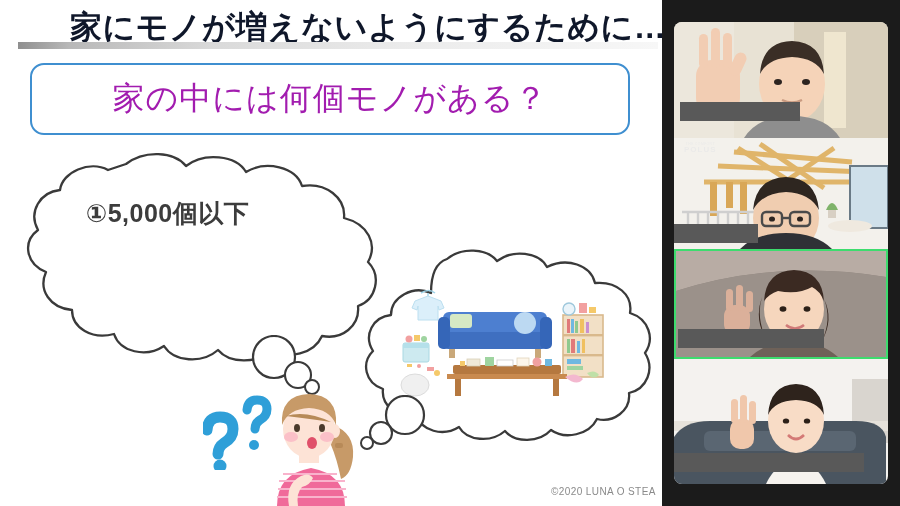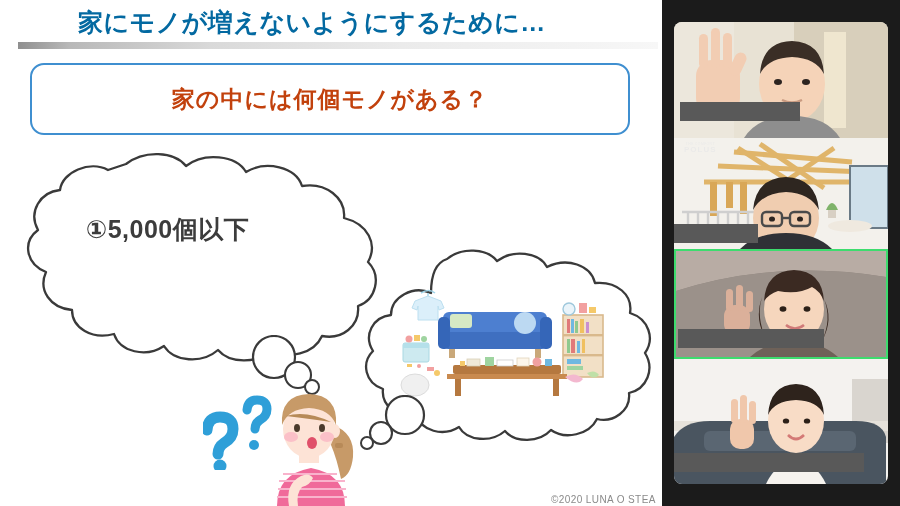--- a/index.html
+++ b/index.html
@@ -2,50 +2,50 @@
 <html><head>
 <meta charset="utf-8">
 <style>
   html,body{margin:0;padding:0;background:#fff;}
   body{width:900px;height:506px;overflow:hidden;font-family:"Liberation Sans","DejaVu Sans",sans-serif;}
   #stage{position:relative;width:900px;height:506px;background:#ffffff;}
 
   
   #slide{position:absolute;left:0;top:0;width:662px;height:506px;background:#ffffff;overflow:hidden;}
 
-  #slide-title{position:absolute;left:78px;top:6px;font-size:25px;font-weight:bold;color:#0369a1;
+  #slide-title{position:absolute;left:70px;top:6px;font-size:32px;font-weight:bold;color:#0f172a;
                letter-spacing:0.5px;white-space:nowrap;}
 
   #title-rule{position:absolute;left:18px;top:42px;width:640px;height:7px;
               background:linear-gradient(to right,#8f8f8f 0%,#b8b8b8 8%,#d9d9d9 30%,#ebebeb 60%,#f7f7f7 100%);}
 
   #question-box{position:absolute;left:30px;top:63px;width:596px;height:68px;
                 border:2.5px solid #3f8fd0;border-radius:14px;background:#ffffff;
                 display:flex;align-items:center;justify-content:center;}
-  #question-text{font-size:23px;font-weight:bold;color:#c2410c;letter-spacing:1px;white-space:nowrap;}
+  #question-text{font-size:32px;font-weight:normal;color:#a21caf;letter-spacing:1px;white-space:nowrap;}
 
   
   #bubble-left{position:absolute;left:8px;top:150px;width:390px;height:230px;}
   #bubble-left svg{position:absolute;left:0;top:0;}
   #options{position:absolute;left:78px;top:47px;}
-  .option{font-size:25px;font-weight:bold;color:#3c3c3c;line-height:1.30;white-space:nowrap;letter-spacing:0.5px;margin-top:16px;}
+  .option{font-size:25px;font-weight:bold;color:#3c3c3c;line-height:1.30;white-space:nowrap;letter-spacing:0.5px;}
 
   
   #bubble-right{position:absolute;left:355px;top:245px;width:300px;height:215px;}
   #bubble-right svg{position:absolute;left:0;top:0;}
 
   
   #room{position:absolute;left:42px;top:36px;width:215px;height:125px;}
 
   
   #character{position:absolute;left:255px;top:385px;width:112px;height:121px;}
   #qmarks{position:absolute;left:203px;top:390px;width:70px;height:80px;}
 
   #copyright{position:absolute;left:551px;top:486px;font-size:10px;color:#8a8a8a;
-             letter-spacing:0.4px;white-space:nowrap;margin-top:8px;}
+             letter-spacing:0.4px;white-space:nowrap;}
 
   
   #video-panel{position:absolute;left:662px;top:0;width:238px;height:506px;background:#1b1b1b;}
   .tile{position:absolute;left:12px;width:214px;overflow:hidden;background:#2a2a2a;}
   #tile-1{top:22px;height:116px;border-radius:8px 8px 0 0;}
   #tile-2{top:138px;height:111px;}
   #tile-3{top:249px;height:110px;border:2px solid #3ddc6e;box-sizing:border-box;}
   #tile-4{top:359px;height:125px;border-radius:0 0 8px 8px;}
   .tile-video{position:absolute;left:0;top:0;width:100%;height:100%;}
   .namebar{position:absolute;height:19px;background:#595959;}

